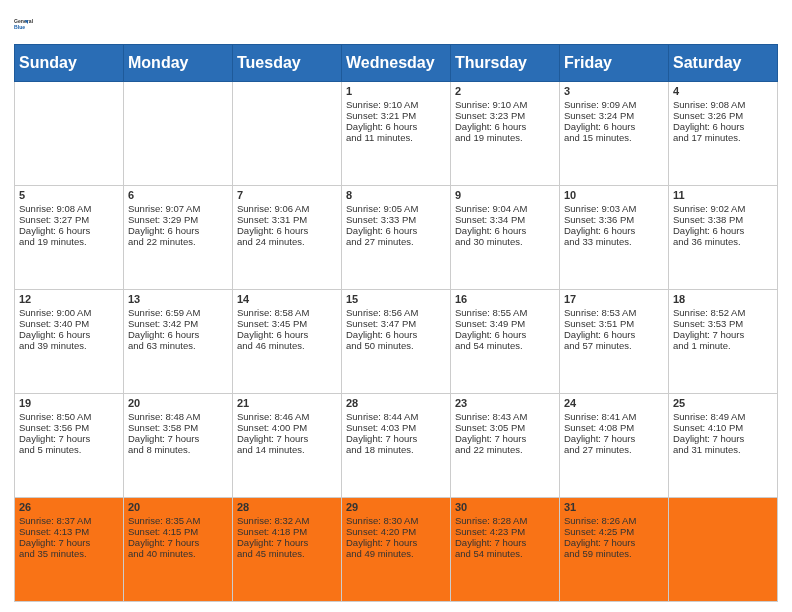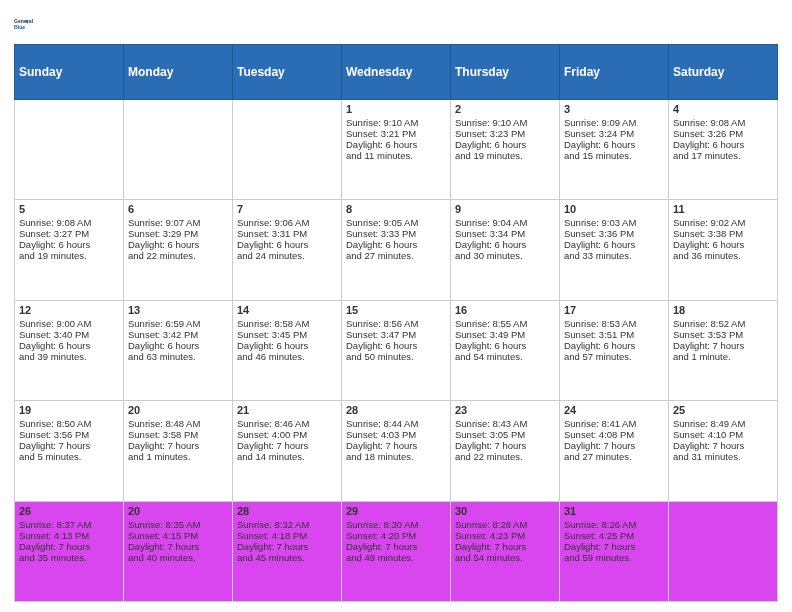--- a/index.html
+++ b/index.html
@@ -48,37 +48,37 @@
     .calendar {
       flex: 1;
       border: 1px solid #ccc;
       border-collapse: collapse;
       width: 100%;
       table-layout: fixed;
     }
     .calendar th {
       background: #2a6db5;
       color: #fff;
-      font-size: 12px;
+      font-size: 16px;
       font-weight: bold;
-      padding: 20px 4px;
+      padding: 9px 4px;
       border: 1px solid #1e5a9a;
       text-align: left;
     }
     .calendar td {
       border: 1px solid #ccc;
       vertical-align: top;
       padding: 3px 4px;
       font-size: 9.5px;
       color: #333;
       height: 82px;
       background: #fff;
     }
     .calendar tr:last-child td {
-      background: #d946ef;
+      background: #f97316;
     }
     .day-num {
       font-size: 11px;
       font-weight: bold;
       display: block;
       margin-bottom: 2px;
     }
     .empty { background: #f9f9f9; }
   </style>
 </head>
@@ -253,21 +253,21 @@
             <div>Sunrise: 8:50 AM</div>
             <div>Sunset: 3:56 PM</div>
             <div>Daylight: 7 hours</div>
             <div>and 5 minutes.</div>
           </td>
           <td>
             <span class="day-num">20</span>
             <div>Sunrise: 8:48 AM</div>
             <div>Sunset: 3:58 PM</div>
             <div>Daylight: 7 hours</div>
-            <div>and 1 minutes.</div>
+            <div>and 8 minutes.</div>
           </td>
           <td>
             <span class="day-num">21</span>
             <div>Sunrise: 8:46 AM</div>
             <div>Sunset: 4:00 PM</div>
             <div>Daylight: 7 hours</div>
             <div>and 14 minutes.</div>
           </td>
           <td>
             <span class="day-num">28</span>

